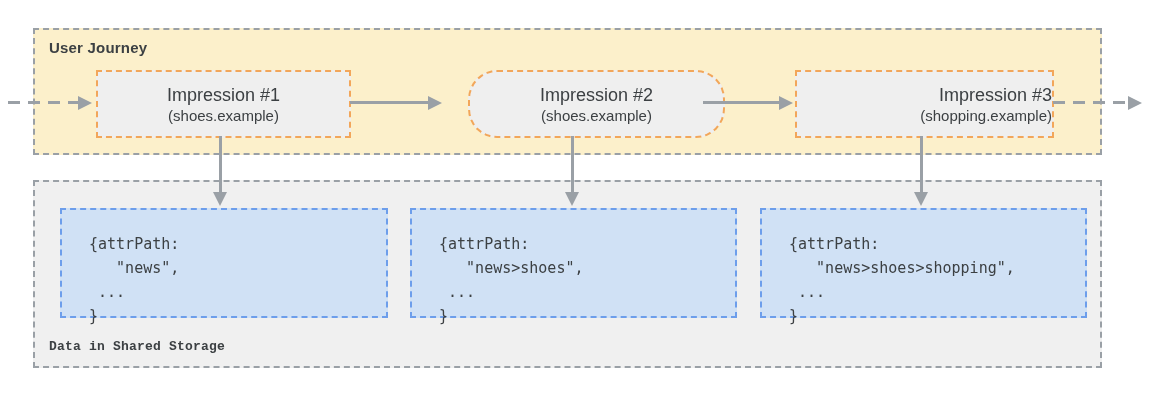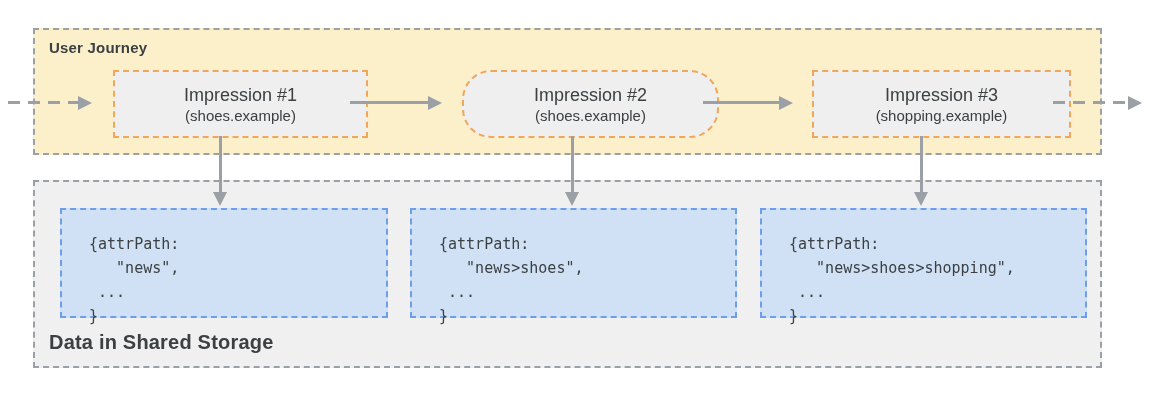--- a/index.html
+++ b/index.html
@@ -45,43 +45,43 @@
     position: absolute;
     left: 14px; top: 9px;
     font-size: 15px;
     font-weight: bold;
     letter-spacing: 0.2px;
     color: var(--text);
   }
   .storage-label {
     position: absolute;
     left: 14px; bottom: 12px;
-    font-size: 20px;
+    font-size: 13px;
     font-weight: bold;
     letter-spacing: 0.2px;
     color: var(--text);
+    font-family: Liberation Mono, monospace;
   }
 
   
   .imp-box {
     position: absolute;
     top: 40px;
     height: 68px;
     background: var(--impression-bg);
     border: 2px dashed var(--impression-border);
     display: flex;
     flex-direction: column;
     align-items: center;
     justify-content: center;
     text-align: center;
-    margin-left: 17px;
   }
   .imp-1 { left: 61px;  width: 255px; }
-  .imp-2 { left: 410px; width: 257px; border-radius: 29px; }
-  .imp-3 { left: 760px; width: 259px; }
+  .imp-2 { left: 433px; width: 257px; border-radius: 29px; }
+  .imp-3 { left: 760px; width: 259px; align-items: flex-end; }
   .imp-title  { font-size: 18px; line-height: 22px; color: var(--text); }
   .imp-domain { font-size: 15px; line-height: 19px; color: var(--text); }
 
   
   .entry-box {
     position: absolute;
     top: 26px;
     height: 110px;
     background: var(--entry-bg);
     border: 2px dashed var(--entry-border);

